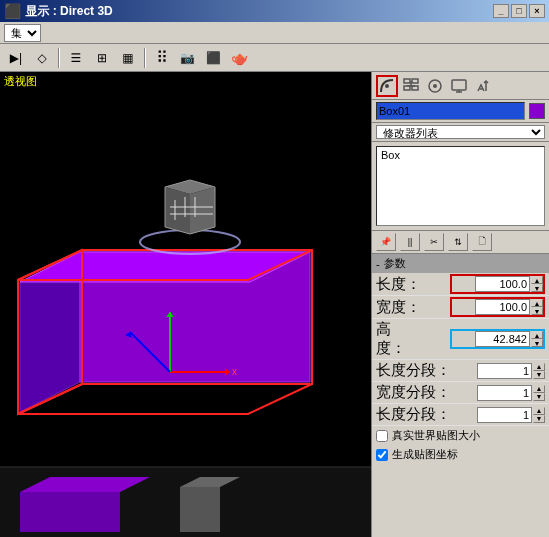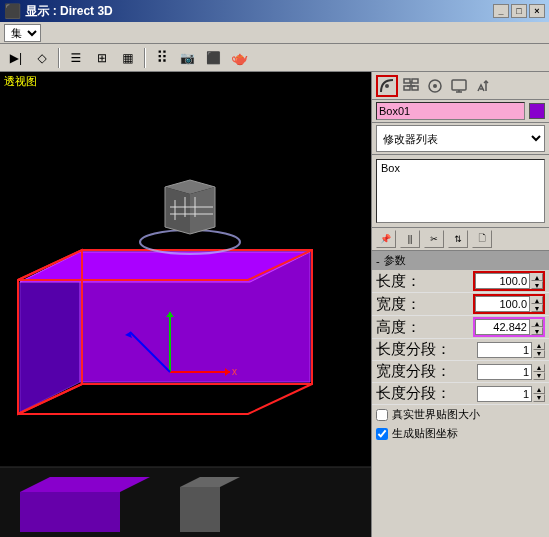--- a/index.html
+++ b/index.html
@@ -159,50 +159,50 @@
       display: flex;
       align-items: center;
       padding: 2px 4px;
       border-bottom: 1px solid #808080;
       gap: 4px;
     }
     .obj-name-input {
       flex: 1;
       height: 18px;
       border: 1px inset #808080;
-      background: #f9a8d4;
+      background: #1d4ed8;
       font-size: 11px;
       padding: 0 2px;
     }
     .color-swatch {
       width: 16px;
       height: 16px;
       background: #8800cc;
       border: 1px solid #555;
     }
 
     
     .modifier-dropdown {
       display: flex;
       align-items: center;
       padding: 2px 4px;
       border-bottom: 1px solid #808080;
     }
     .modifier-select {
       flex: 1;
-      height: 27px;
+      height: 14px;
       border: 1px solid #808080;
       background: white;
       font-size: 11px;
       padding: 0 2px;
     }
 
     
     .modifier-list-box {
-      height: 64px;
+      height: 80px;
       background: white;
       border: 1px inset #808080;
       margin: 4px;
       overflow-y: auto;
     }
     .modifier-item {
       padding: 2px 4px;
       font-size: 11px;
       cursor: pointer;
     }
@@ -275,20 +275,21 @@
       display: flex;
       align-items: center;
       justify-content: center;
       font-size: 7px;
       cursor: pointer;
       line-height: 1;
     }
     .param-input-group {
       display: flex;
       align-items: flex-end;
+      padding-left: 23px;
     }
 
     
     .check-row {
       display: flex;
       align-items: center;
       padding: 2px 4px;
       gap: 4px;
     }
     .check-row input[type=checkbox] {
@@ -492,21 +493,21 @@
           <input class="param-input" type="text" value="100.0" style="">
           <div class="param-spinner">
             <div class="spin-btn">▲</div>
             <div class="spin-btn">▼</div>
           </div>
         </div>
       </div>
 
       <div class="param-row">
         <span class="param-label">高度：</span>
-        <div class="param-input-group" style="border:2px solid #d946ef;margin-left:40px;">
+        <div class="param-input-group" style="border:2px solid #0ea5e9;margin-left:40px;">
           <input class="param-input" type="text" value="42.842" style="">
           <div class="param-spinner">
             <div class="spin-btn">▲</div>
             <div class="spin-btn">▼</div>
           </div>
         </div>
       </div>
 
       <div class="param-row">
         <span class="param-label">长度分段：</span>

